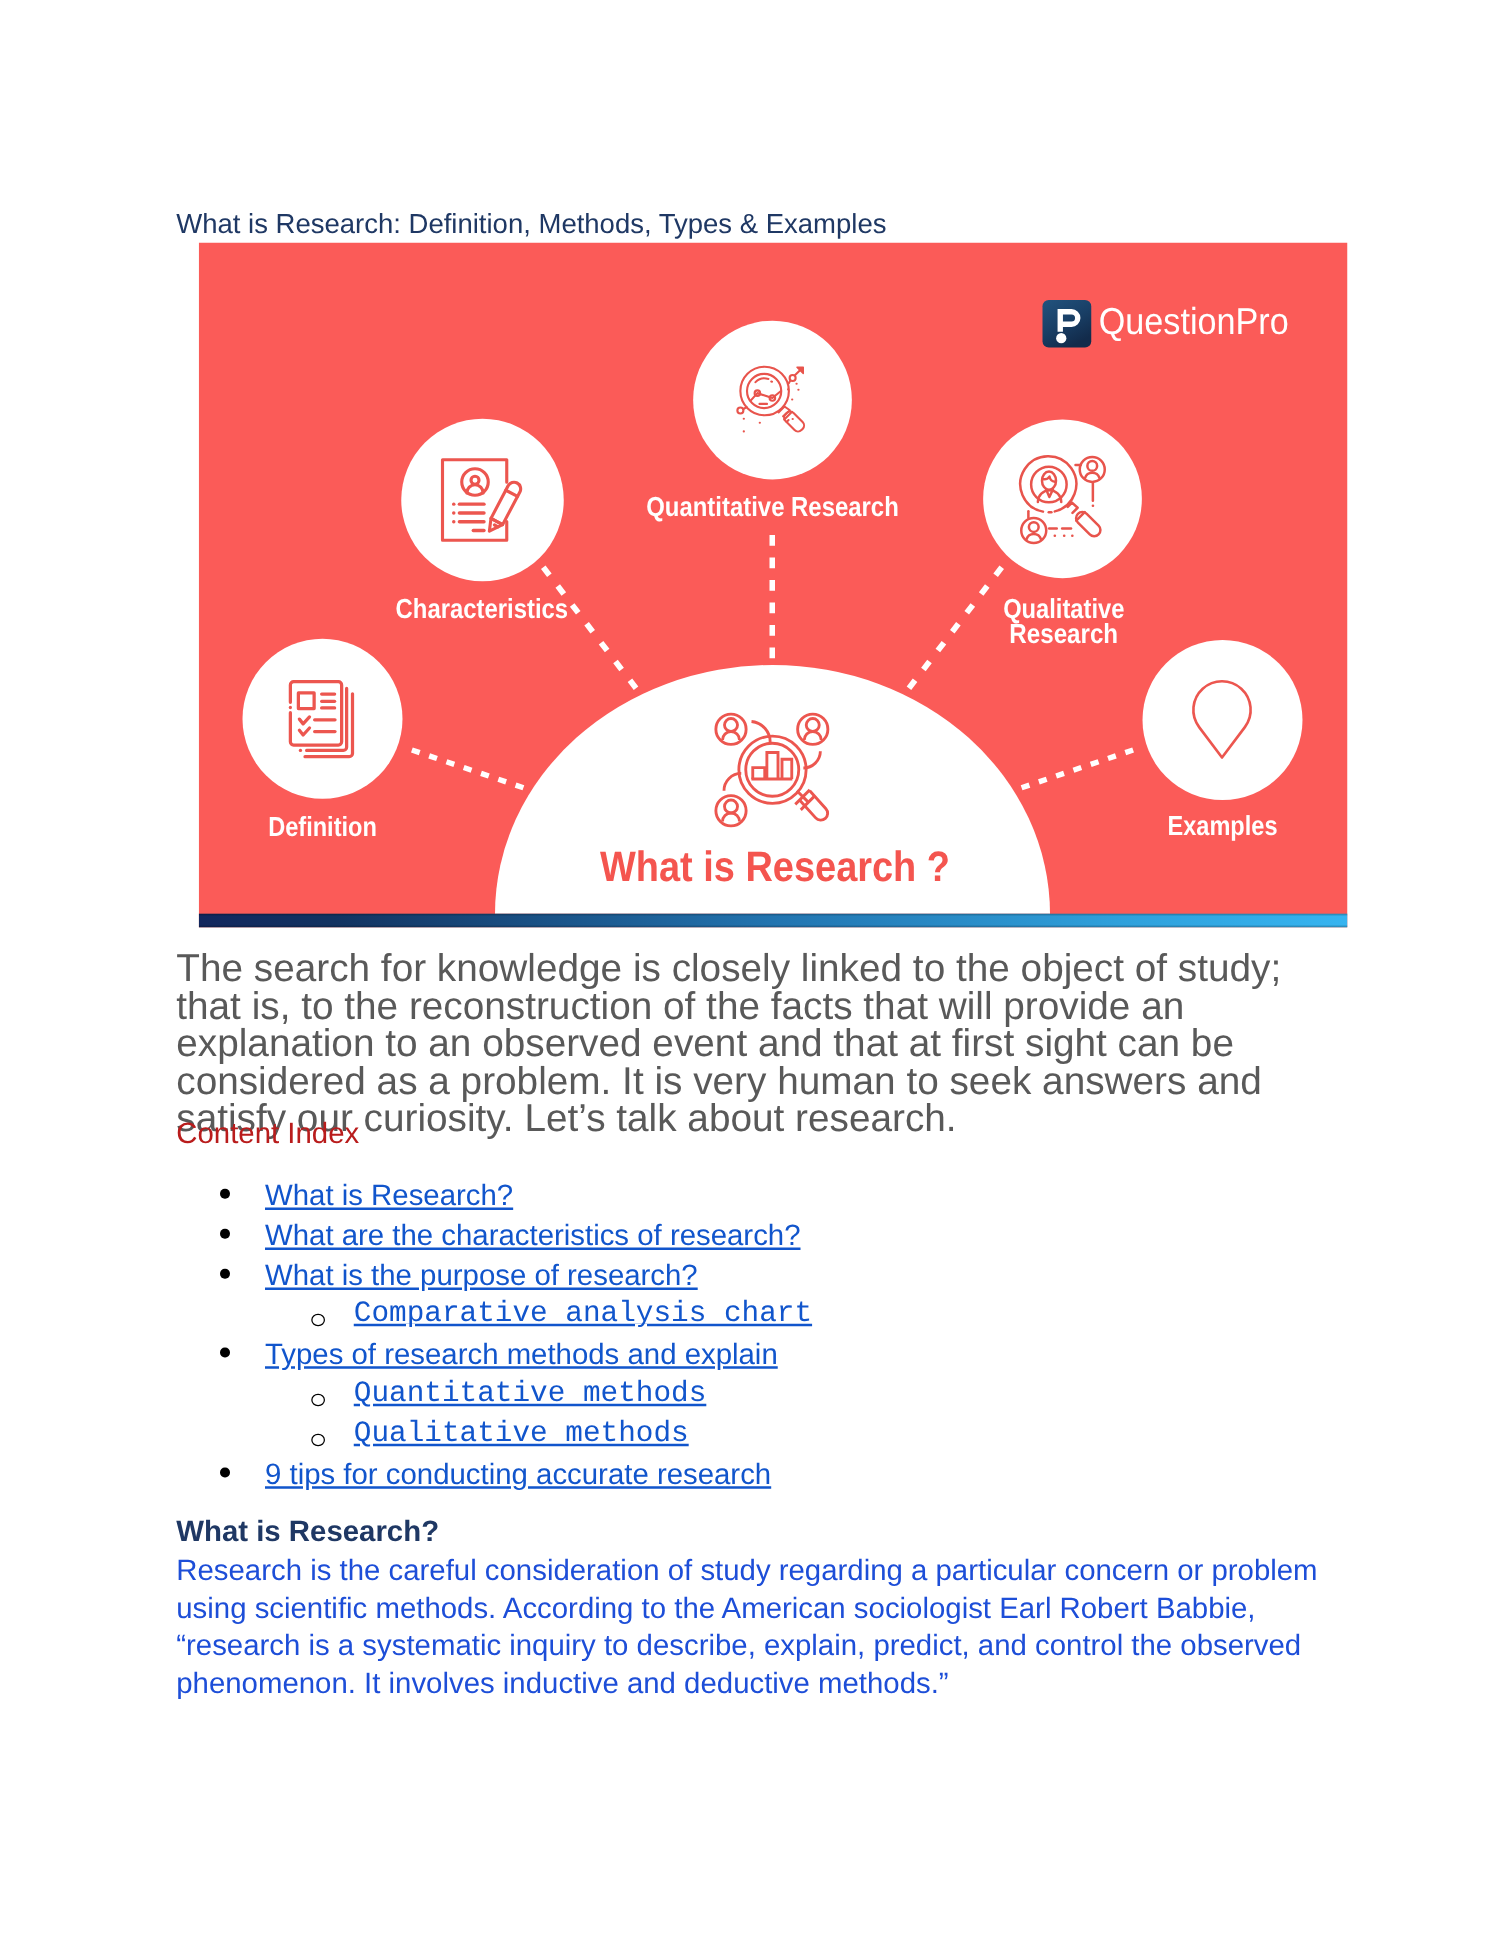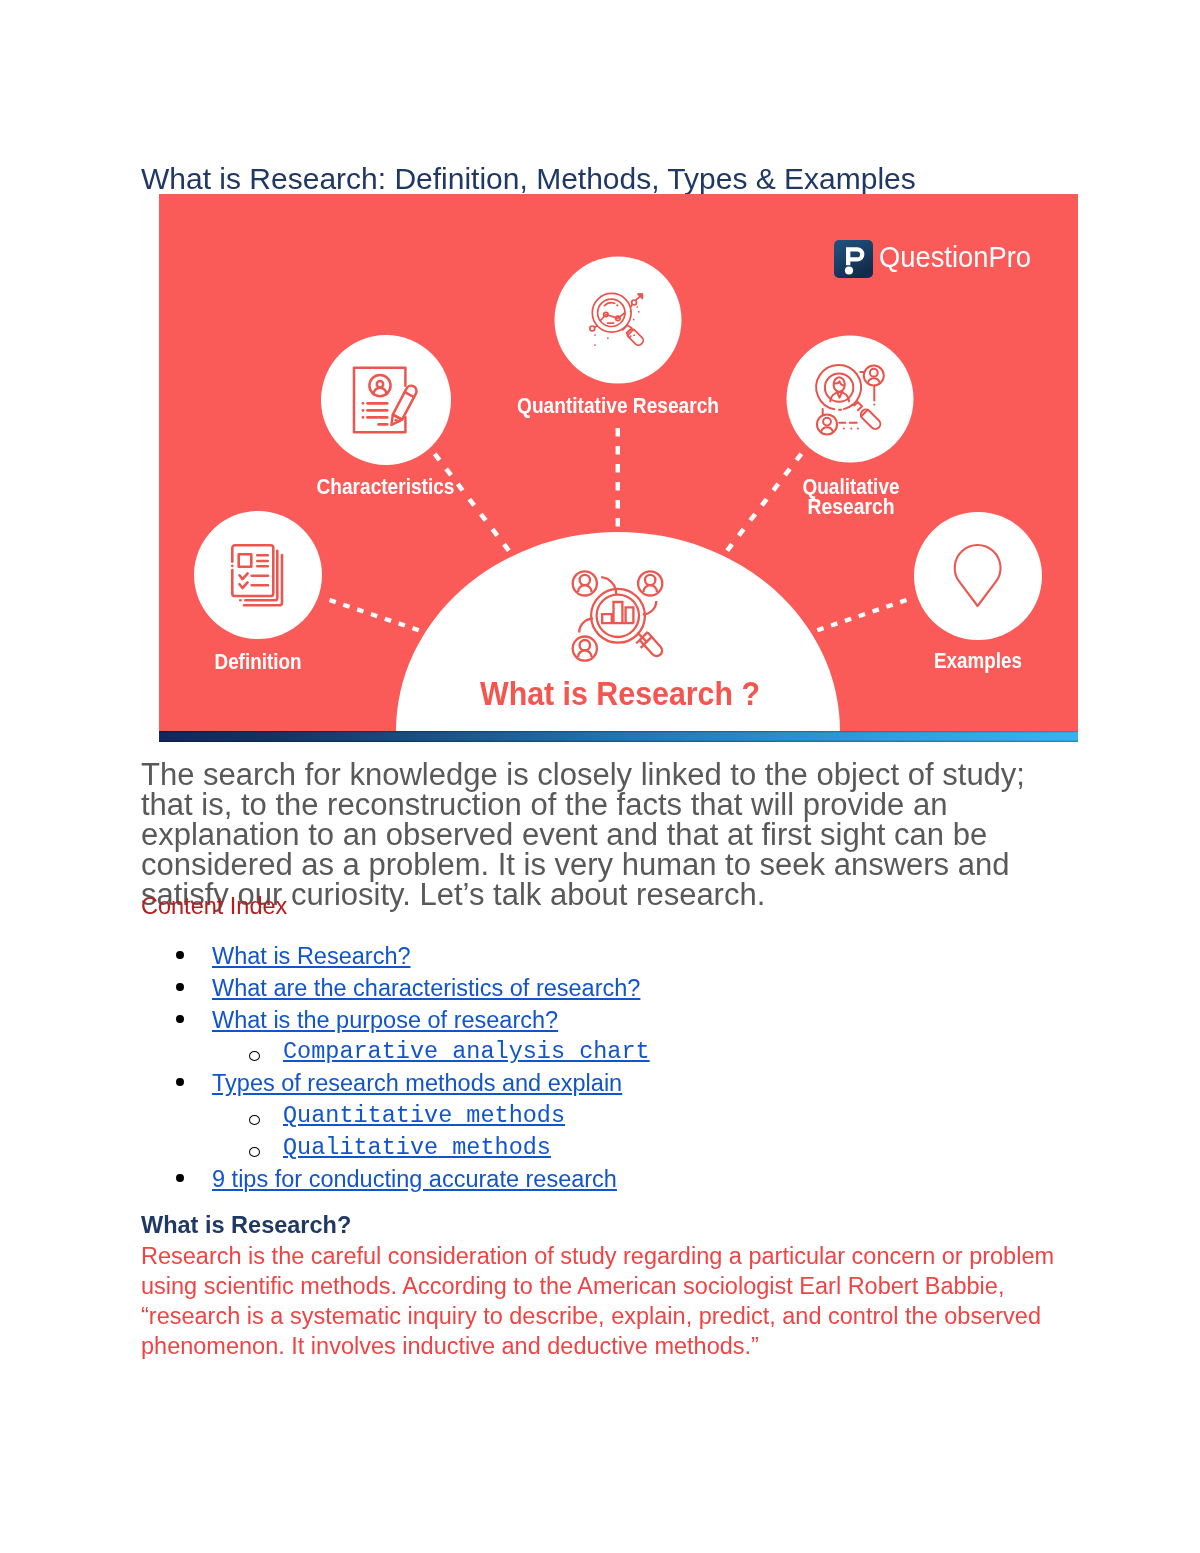--- a/index.html
+++ b/index.html
@@ -1,36 +1,36 @@
 <!DOCTYPE html>
 <html><head>
 <meta charset="utf-8">
 <title>What is Research</title>
 <style>
   html,body{margin:0;padding:0;}
   body{width:1200px;height:1553px;background:#ffffff;font-family:"Liberation Sans",sans-serif;}
   .page{position:relative;width:1200px;height:1553px;overflow:hidden;}
-  .doc-title{position:absolute;left:141px;top:166px;font-size:30px;line-height:26px;color:#1F3864;white-space:nowrap;}
+  .doc-title{position:absolute;left:141px;top:166px;font-size:22px;line-height:26px;color:#1F3864;white-space:nowrap;}
   .hero{position:absolute;left:159px;top:194px;width:919px;height:548px;}
   .hero svg{display:block;}
   .nodelabel text{font-family:"Liberation Sans",sans-serif;font-weight:bold;font-size:22px;fill:#ffffff;}
   .centerlabel{font-family:"Liberation Sans",sans-serif;font-weight:bold;font-size:34px;fill:#F4554F;}
   .brandtext{font-family:"Liberation Sans",sans-serif;font-size:30px;fill:#ffffff;}
   .intro{position:absolute;left:141px;top:760px;width:918px;margin:0;font-size:31px;line-height:30px;color:#595959;}
   .content-index{position:absolute;left:141px;top:891px;margin:0;font-size:23.5px;line-height:30px;color:#b91c1c;}
   .toc{position:absolute;left:141px;top:941px;margin:0;padding:0;list-style:none;width:920px;}
   .toc li{font-size:23.5px;line-height:31.8px;color:#1155CC;position:relative;}
   .toc li.lvl1{padding-left:71px;}
   .toc li.lvl2{padding-left:142px;font-family:Liberation Mono, monospace;}
   .toc li .bullet{position:absolute;color:#000000;}
   .toc li.lvl1 .bullet{left:35.3px;top:10.1px;width:7.8px;height:8.2px;background:#000;border-radius:50%;font-size:0;}
   .toc li.lvl2 .bullet{left:108px;top:15px;width:10.8px;height:9.9px;border:1.6px solid #000;border-radius:50%;box-sizing:border-box;font-size:0;}
   .toc li .lnk{text-decoration:underline;text-underline-offset:2px;}
   .sec-head{position:absolute;left:141px;top:1210px;margin:0;font-size:23.5px;line-height:30px;font-weight:bold;color:#1F3864;}
-  .sec-para{position:absolute;left:141px;top:1241px;width:932px;margin:0;font-size:23.5px;line-height:30px;color:#ef4444;}
+  .sec-para{position:absolute;left:141px;top:1241px;width:932px;margin:0;font-size:23.5px;line-height:30px;color:#1d4ed8;}
 </style>
 </head>
 <body>
 
 <div class="page">
   <div class="doc-title">What is Research: Definition, Methods, Types &amp; Examples</div>
   <p class="intro">The search for knowledge is closely linked to the object of study; that is, to the reconstruction of the facts that will provide an explanation to an observed event and that at first sight can be considered as a problem. It is very human to seek answers and satisfy our curiosity. Let’s talk about research.</p>
   <p class="content-index">Content Index</p>
   <ul class="toc">
       <li class="lvl1"><span class="bullet">•</span><span class="lnk">What is Research?</span></li>

